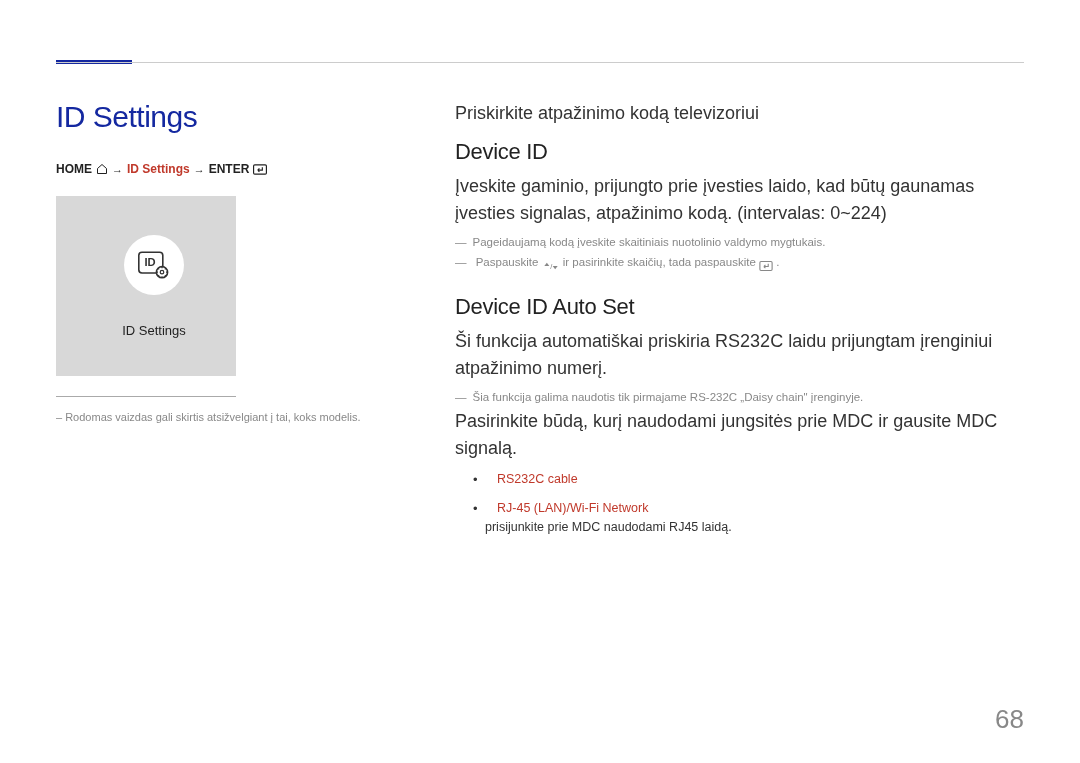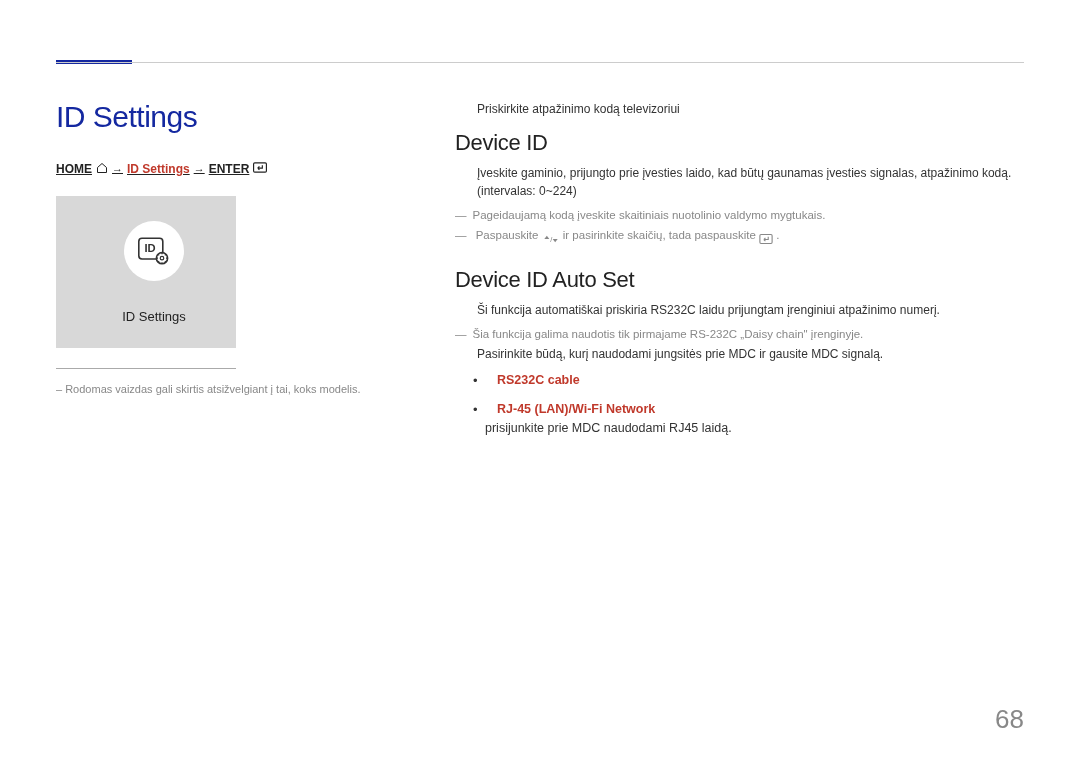--- a/index.html
+++ b/index.html
@@ -44,39 +44,39 @@
     font-weight: 500;
     color: #1428a0;
     margin-bottom: 28px;
     letter-spacing: -0.5px;
   }
   .breadcrumb {
     font-size: 12px;
     font-weight: 700;
     color: #222;
     display: flex;
+    align-items: center;
     gap: 4px;
     margin-bottom: 20px;
-    text-decoration: underline;
   }
   .breadcrumb .highlight { color: #c0392b; font-weight: 700; }
   .breadcrumb .arrow { font-size: 11px; }
   .home-icon {
     display: inline-block;
     width: 12px; height: 12px;
     vertical-align: middle;
   }
   .enter-icon {
     display: inline-block;
     width: 14px; height: 11px;
     vertical-align: middle;
   }
   .screen-preview {
     width: 180px;
-    height: 152px;
+    height: 180px;
     background: #d8d8d8;
     display: flex;
     flex-direction: column;
     align-items: center;
     justify-content: center;
     margin-bottom: 20px;
     padding-left: 16px;
   }
   .icon-circle {
     width: 60px;
@@ -101,25 +101,24 @@
     border-top: 1px solid #aaa;
     width: 180px;
     margin-top: 4px;
     margin-bottom: 14px;
   }
   .footnote {
     font-size: 11px;
     color: #888;
   }
   .body-text {
-    font-size: 12px;
+    font-size: 18px;
     color: #333;
     line-height: 1.5;
     margin-bottom: 6px;
-    margin-left: 22px;
   }
   .section-h2 {
     font-size: 22px;
     font-weight: 500;
     color: #222;
     margin-top: 22px;
     margin-bottom: 8px;
     letter-spacing: -0.3px;
   }
   .section-h2.first { margin-top: 12px; }
@@ -153,21 +152,21 @@
   }
   ul.bullets li::before {
     content: "•";
     position: absolute;
     left: 18px;
     color: #333;
     font-size: 13px;
   }
   .bullet-title {
     color: #c0392b;
-    font-weight: 700;
+    font-weight: 400;
     display: block;
     padding-left: 12px;
   }
   .page-number {
     position: absolute;
     right: 56px;
     bottom: 28px;
     font-size: 26px;
     color: #888;
   }

